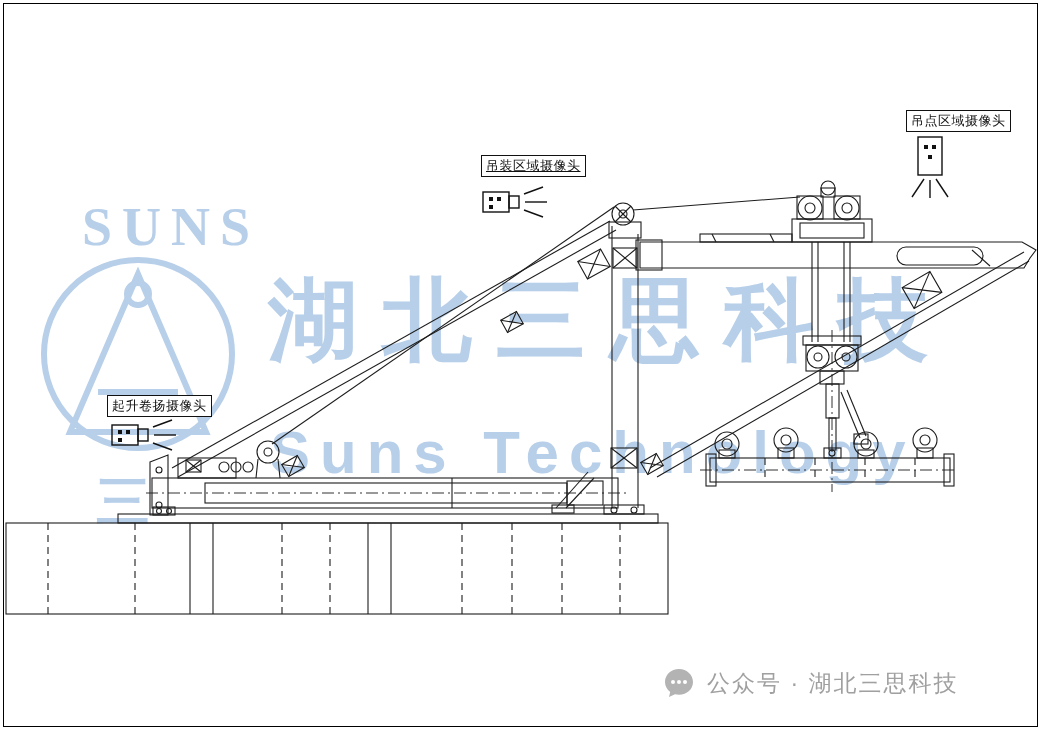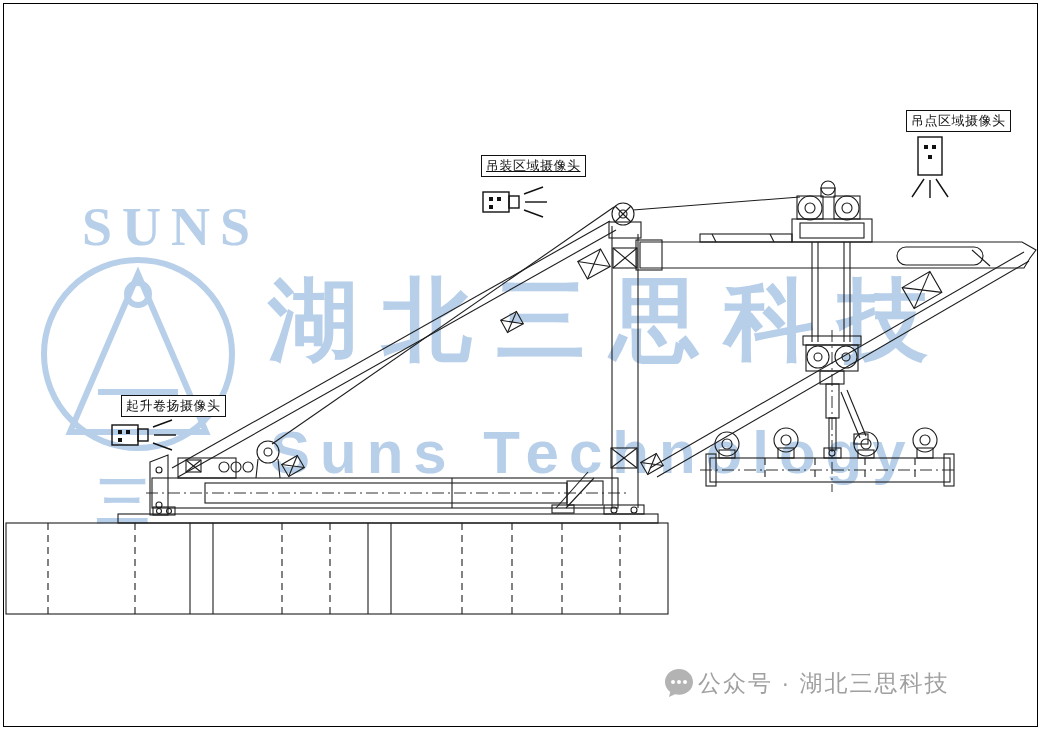--- a/index.html
+++ b/index.html
@@ -25,31 +25,31 @@
   .ln { fill:none; stroke:var(--line,#1c1c1c); stroke-width:1.1; }
   .dash { stroke-dasharray:7 5; }
   .dashdot { stroke-dasharray:12 4 2 4; stroke-width:0.9; }
 
   
   .callout { position:absolute; z-index:3; background:#fff;
              border:1.5px solid #111; font-size:13px; line-height:16px;
              padding:2px 4px; color:#111; white-space:nowrap; letter-spacing:0.5px; }
   #co-lift-point    { left:906px; top:110px; }
   #co-hoist-area    { left:481px; top:155px;text-decoration:underline; }
-  #co-winch         { left:121px; top:395px; }
+  #co-winch         { left:107px; top:395px; }
   .cam { position:absolute; z-index:3; }
   #cam-lift-point   { left:906px; top:135px; }
   #cam-hoist-area   { left:481px; top:184px; }
   #cam-winch        { left:110px; top:417px; }
   .cm { fill:none; stroke:#111; stroke-width:1.4; }
   .cmf { fill:#111; stroke:none; }
 
   
   #footer { position:absolute; left:662px; top:666px; display:flex;
-            align-items:center; gap:2px; z-index:4; }
+            align-items:center; gap:11px; z-index:4; }
   #footer .txt { font-size:23px; color:var(--footer-text,#a0a0a0); letter-spacing:2px; }
 </style>
 </head>
 <body>
 
 <div id="canvas">
 
   <div class="wm" id="wm-short">SUNS</div>
   <svg id="wm-logo" width="202" height="212" viewBox="0 0 202 212">
     <circle class="lg" cx="100" cy="104" r="94"></circle>

